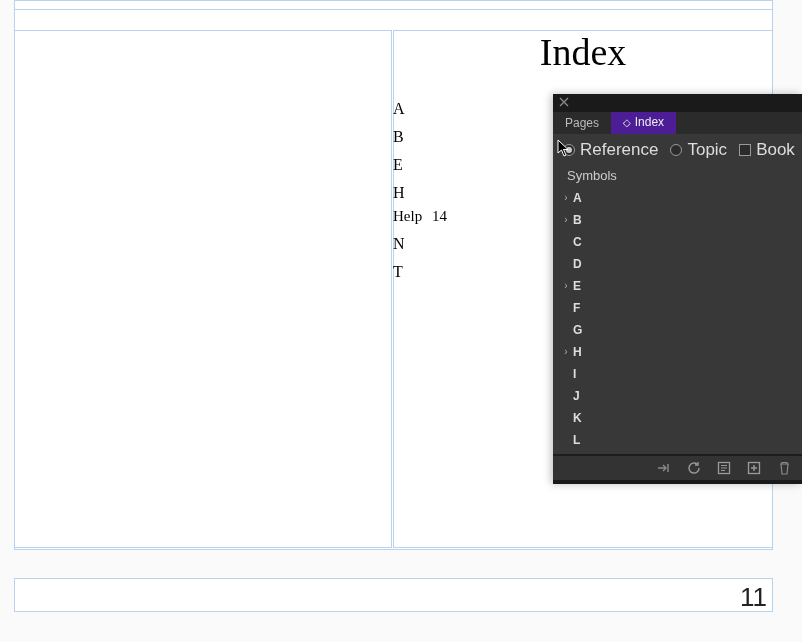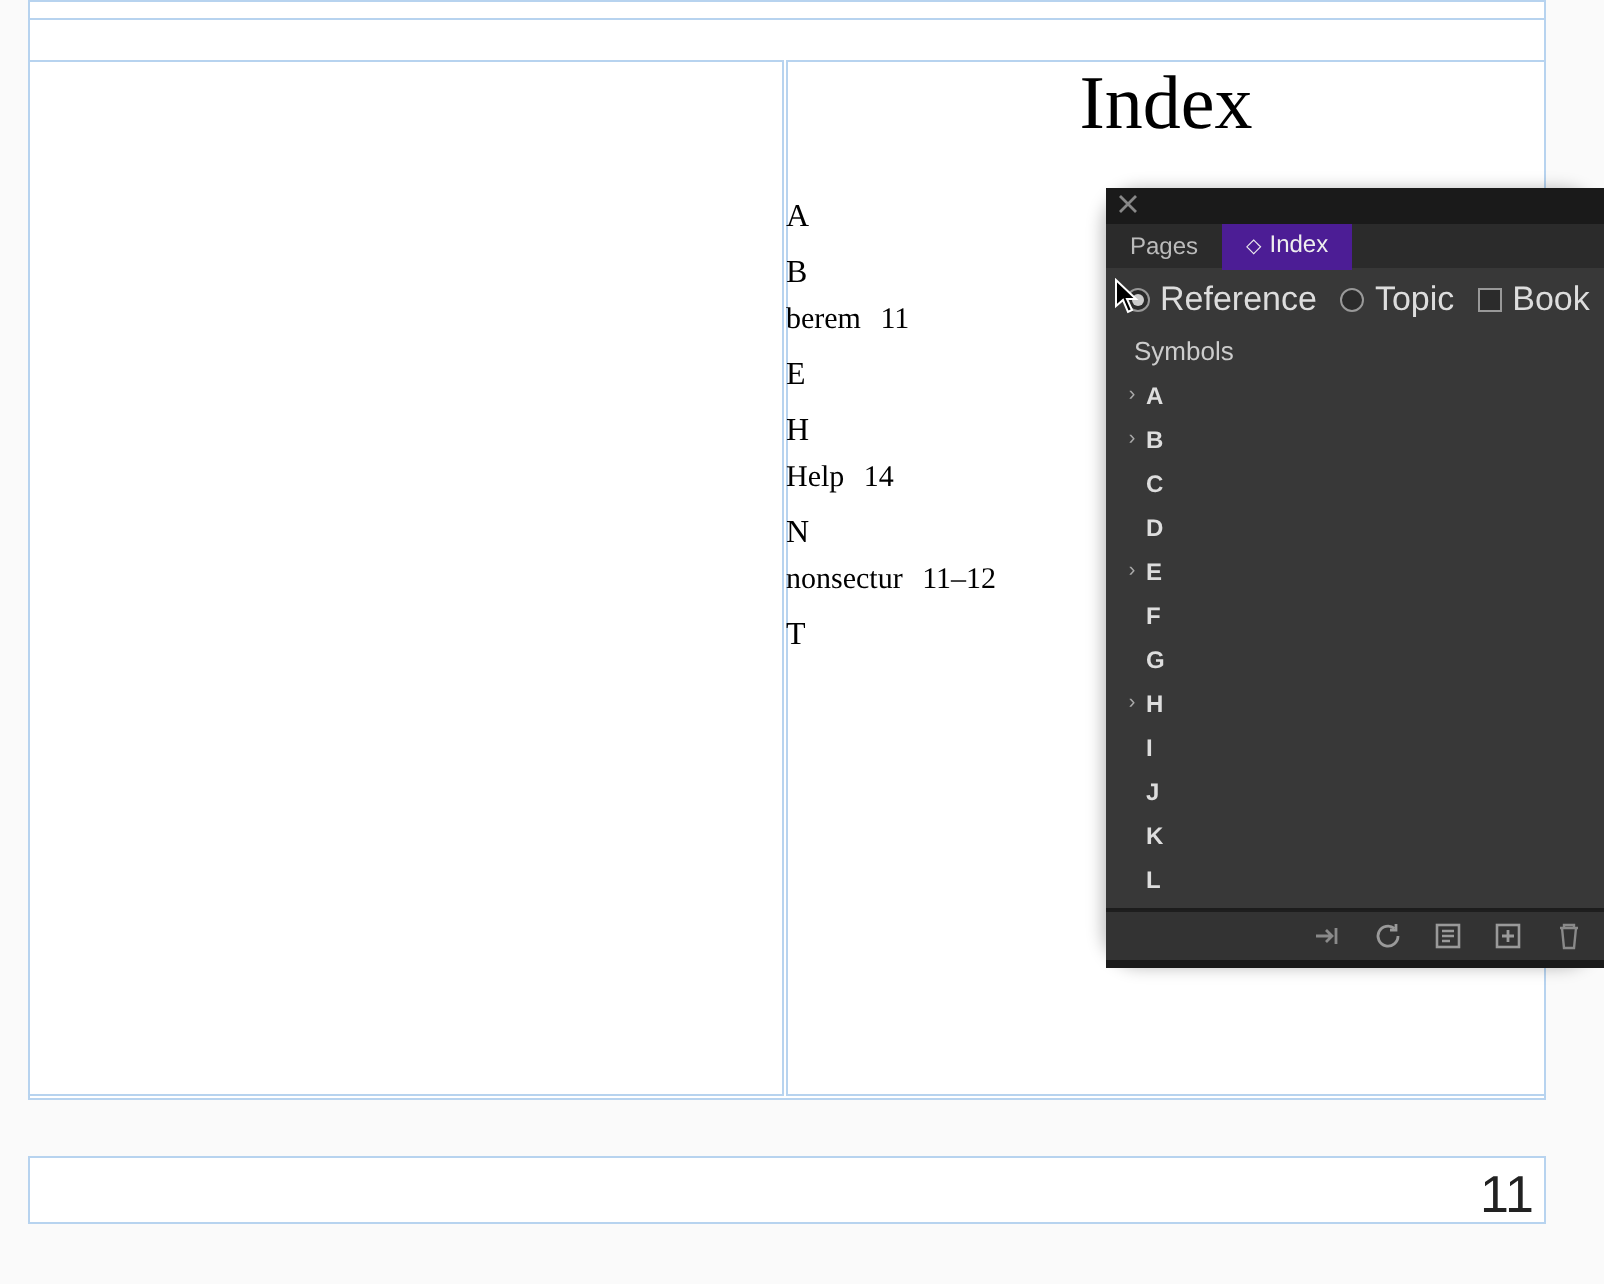--- a/index.html
+++ b/index.html
@@ -93,21 +93,20 @@
   .panel {
     position: absolute;
     left: 553px;
     top: 94px;
     width: 249px;
     height: 390px;
     background: #383838;
     font-family: -apple-system, "Segoe UI", Helvetica, Arial, sans-serif;
     color: #ddd;
     box-shadow: -2px 0 8px rgba(0,0,0,.25);
-    border-radius: 19px;
   }
   .panel-titlebar {
     height: 18px;
     background: #1a1a1a;
     position: relative;
   }
   .close-x {
     position: absolute;
     left: 6px;
     top: 3px;
@@ -235,26 +234,24 @@
   <div class="spread"></div>
   <div class="spread-top-rule"></div>
   <div class="page-left"></div>
   <div class="page-right"></div>
 
   <div class="index-title">Index</div>
 
   <div class="index-body" id="index-body">
       <div class="index-letter first">A</div>
       <div class="index-letter">B</div>
-      <div class="index-entry"><span class="term">berem</span>  <span class="pages">11</span></div>
       <div class="index-letter">E</div>
       <div class="index-letter">H</div>
       <div class="index-entry"><span class="term">Help</span>  <span class="pages">14</span></div>
       <div class="index-letter">N</div>
-      <div class="index-entry"><span class="term">nonsectur</span>  <span class="pages">11–12</span></div>
       <div class="index-letter">T</div>
     </div>
 
   <div class="bottom-bar"></div>
   <div class="page-num">11</div>
 
   <div class="panel">
     <div class="panel-column">
       <div class="panel-titlebar">
         <span class="close-x">

